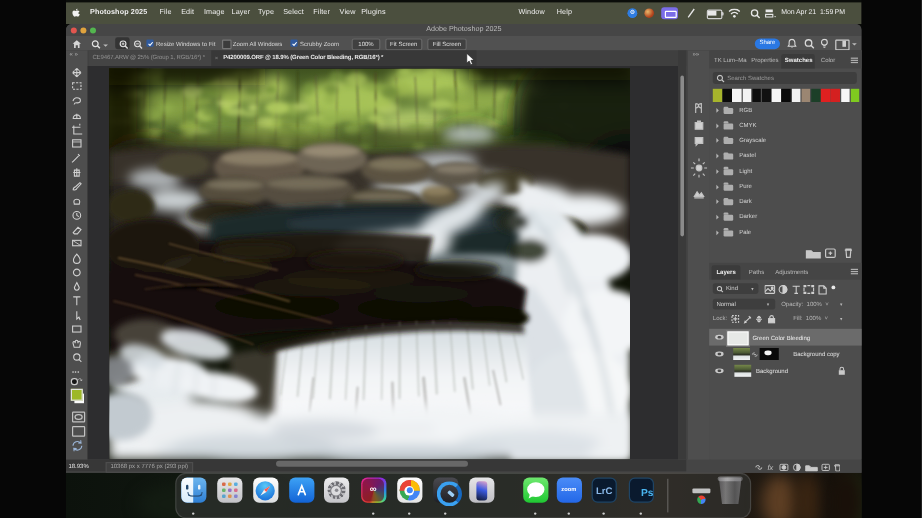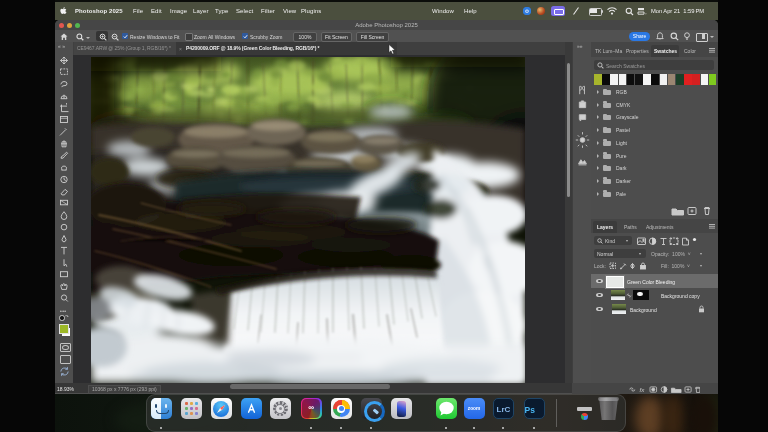--- a/index.html
+++ b/index.html
@@ -901,21 +901,21 @@
 
     <div class="dicon" style="left:316.5px;background:linear-gradient(180deg,#4a8cf7,#2367e8);">
       <div style="position:absolute;left:0;top:7.5px;width:21px;text-align:center;font-size:4.8px;font-weight:bold;color:#fff;">zoom</div>
     </div>
 
     <div class="dicon" style="left:345.5px;background:#0a1a2e;border:1px solid #1f4566;box-sizing:border-box;">
       <div style="position:absolute;left:0;top:6px;width:20px;text-align:center;font-size:8px;font-weight:bold;color:#8ab8e8;">LrC</div>
     </div>
 
     <div class="dicon" style="left:376.5px;background:#0a1a2e;border:1px solid #1f4566;box-sizing:border-box;">
-      <div style="position:absolute;left:0;top:6px;width:20px;text-align:left;font-size:8.5px;font-weight:bold;color:#4ab5f0;">Ps</div>
+      <div style="position:absolute;left:0;top:6px;width:20px;text-align:right;font-size:8.5px;font-weight:bold;color:#4ab5f0;">Ps</div>
     </div>
 
     <div class="abs" style="left:409px;top:4px;width:1px;height:28px;background:rgba(190,190,190,0.35);"></div>
 
     <div class="abs" style="left:430px;top:12px;width:15px;height:3.5px;background:#c2c2c2;border-radius:1px;"></div>
     <div class="abs" style="left:434px;top:17.5px;width:7px;height:7px;border-radius:50%;background:conic-gradient(from -50deg,#ea4335 0 120deg,#4285f4 120deg 240deg,#34a853 240deg 360deg);"></div>
 
     <div class="abs" style="left:452px;top:3px;width:19px;height:22px;background:linear-gradient(90deg,#84848a,#c2c2c6 30%,#7e7e84 70%,#a4a4aa);clip-path:polygon(0% 0%,100% 0%,86% 100%,14% 100%);border-radius:2px;opacity:0.5;"></div>
     <div class="abs" style="left:451px;top:2px;width:21px;height:4px;background:linear-gradient(90deg,#98989c,#d2d2d5 40%,#8a8a8e);border-radius:2px;opacity:0.55;"></div>
 

